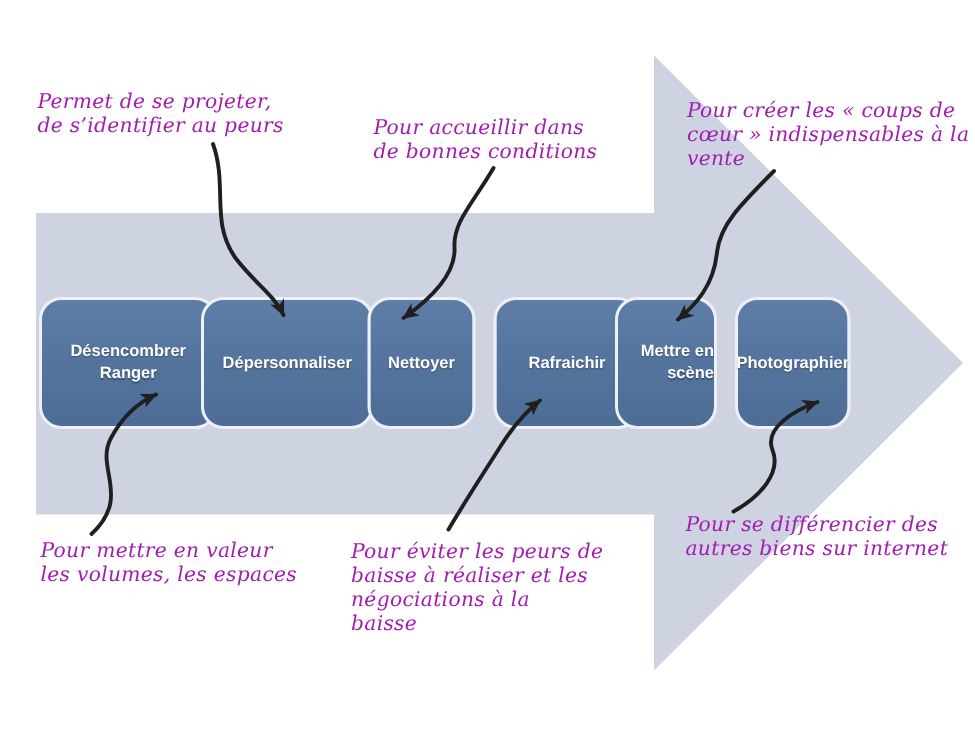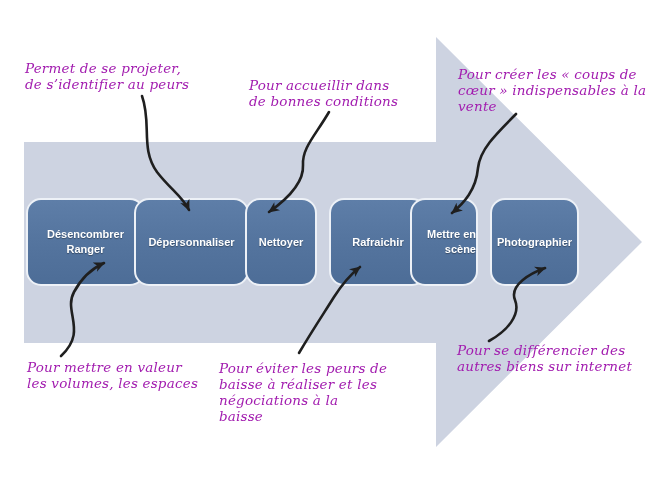--- a/index.html
+++ b/index.html
@@ -28,38 +28,38 @@
     color:#ffffff;
     font-weight:bold;font-size:11px;line-height:15px;
     text-shadow:0 1px 1px rgba(0,0,0,0.35);
     z-index:2;
   }
   .step-1{left:26px;width:119px;}
   .step-2{left:134px;width:115px;}
   .step-3{left:245px;width:72px;}
   .step-4{left:329px;width:98px;}
   .step-5{left:410px;width:68px;align-items:flex-end;}
-  .step-6{left:490px;width:89px;}
+  .step-6{left:490px;width:77px;}
 
   
   .note{
     position:absolute;
     font-family:"DejaVu Serif",serif;
     font-style:italic;
     font-size:13.5px;line-height:16px;
     letter-spacing:0.2px;
     color:#a21caf;
     z-index:3;
     white-space:nowrap;
   }
   .note-1{left:25px;top:60px;}
   .note-2{left:249px;top:77px;}
   .note-3{left:458px;top:66px;}
   .note-4{left:27px;top:359px;}
-  .note-5{left:219px;top:360px;}
+  .note-5{left:234px;top:360px;}
   .note-6{left:457px;top:342px;}
 </style>
 </head>
 <body>
 
 <div class="canvas">
 
   <svg class="layer shape-layer" viewBox="0 0 650 488" aria-hidden="true">
     <polygon points="24,142 436,142 436,37 642,242 436,447 436,343 24,343" fill="#cdd3e1"></polygon>
   </svg>

